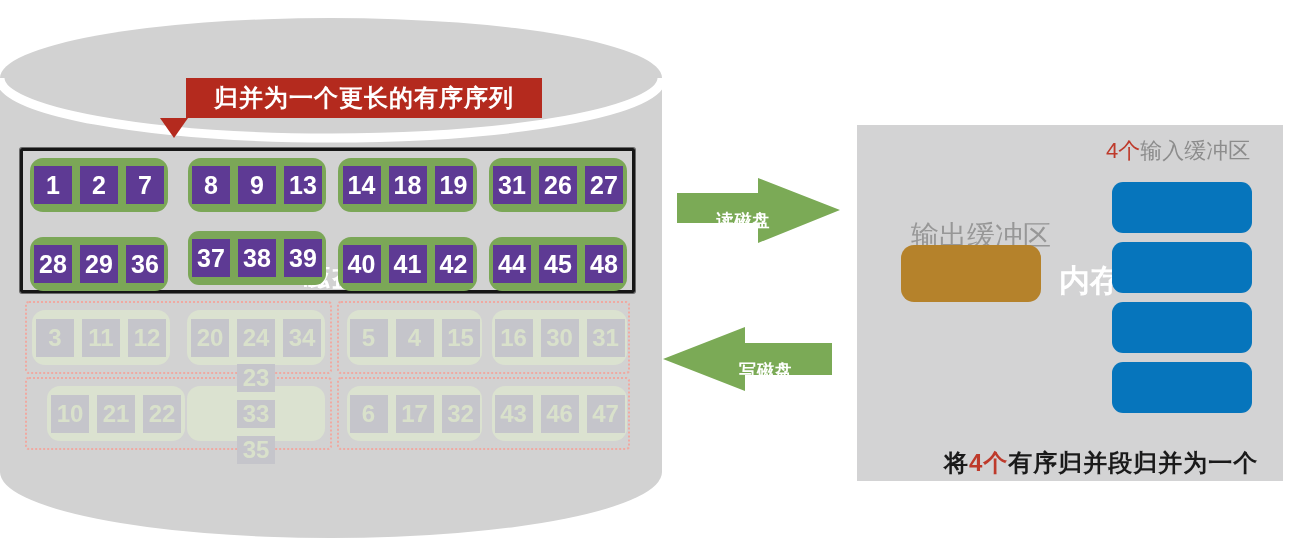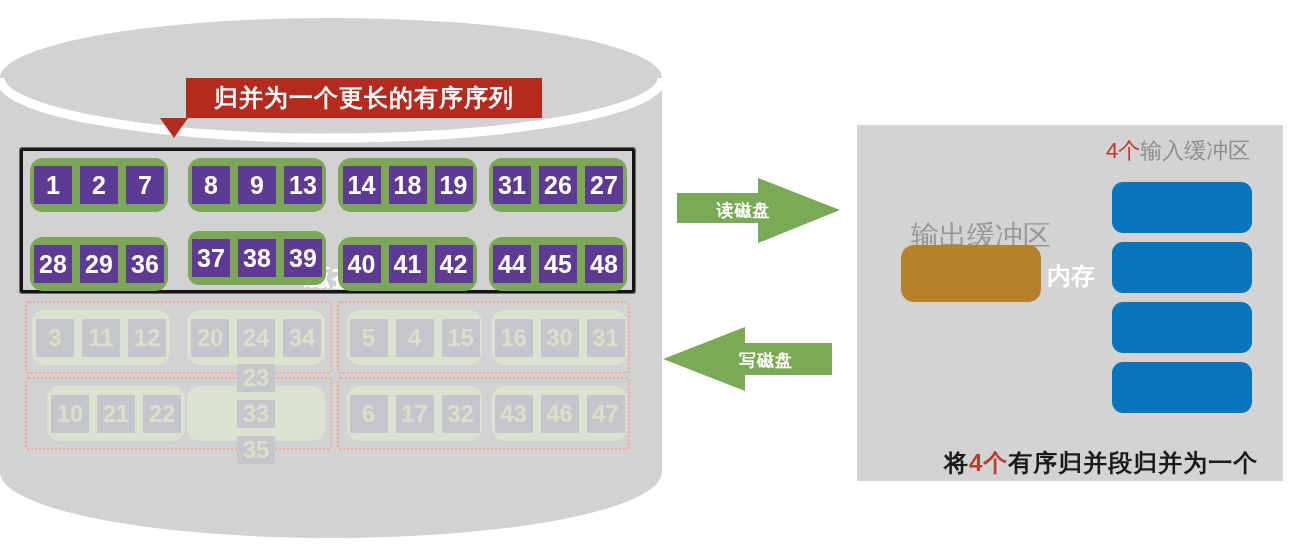--- a/index.html
+++ b/index.html
@@ -56,31 +56,32 @@
   .fcell{
     width:38px;height:38px;background:#c5c5cb;color:#d9e1cb;
     display:flex;align-items:center;justify-content:center;
     font-size:24px;font-weight:bold;
   }
 
   
   .arrow-label{
     color:#ffffff;font-size:17px;font-weight:bold;text-align:center;z-index:5;
     letter-spacing:1px;
+    margin-top:10px;
   }
 
   
   .memory-panel{
     left:857px;top:125px;width:426px;height:356px;background:#d3d3d4;z-index:1;
   }
   .input-buffers-label{left:249px;top:11px;font-size:22px;color:#8c8c8c;white-space:nowrap;}
   .input-buffers-label .count{color:#be3a2b;}
   .output-buffer-label{left:54px;top:92px;font-size:28px;color:#979797;white-space:nowrap;}
   .output-buffer{left:44px;top:120px;width:140px;height:57px;background:#b5822b;border-radius:13px;}
-  .memory-name{left:190px;top:135px;font-size:24px;font-weight:bold;color:#ffffff;white-space:nowrap;}
+  .memory-name{left:202px;top:135px;font-size:31px;font-weight:bold;color:#ffffff;white-space:nowrap;}
   .input-slot{left:255px;width:140px;height:51px;background:#0675bc;border-radius:11px;}
 
   .caption{
     left:944px;top:447px;font-size:24px;font-weight:bold;color:#1a1a1a;
     letter-spacing:1px;white-space:nowrap;z-index:2;
   }
   .caption .count{color:#be3a2b;}
 </style>
 </head>
 <body>

